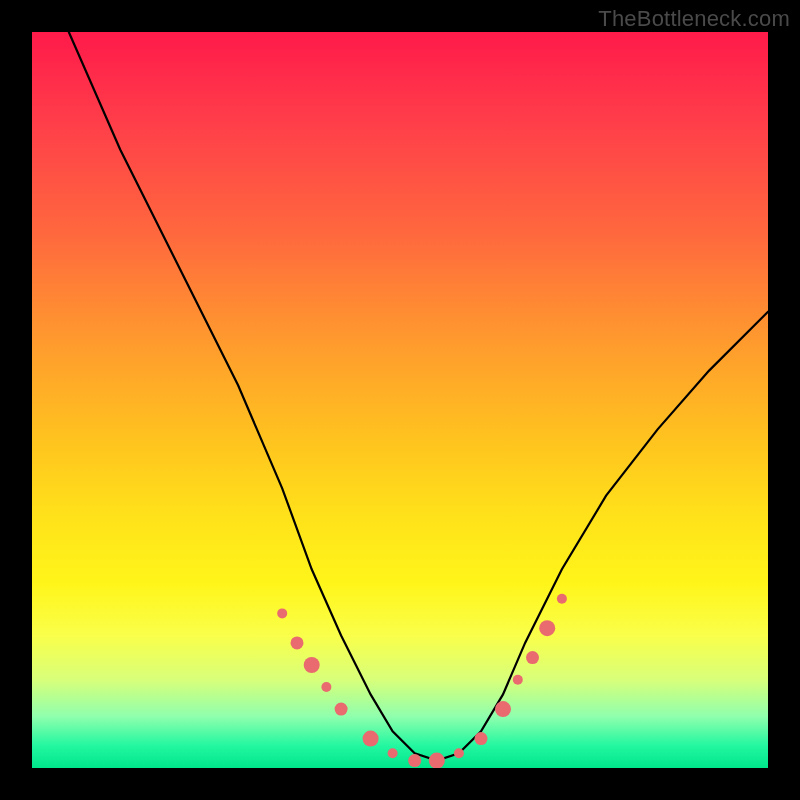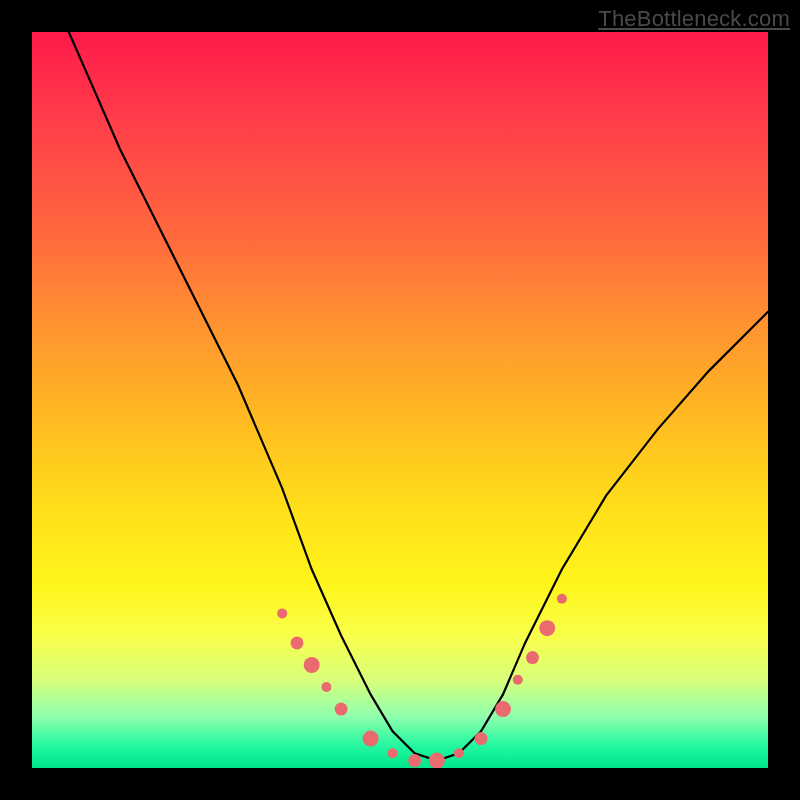--- a/index.html
+++ b/index.html
@@ -41,21 +41,20 @@
     );
   }
   .watermark {
     position: absolute;
     top: 6px;
     right: 10px;
     color: #4a4a4a;
     font-size: 22px;
     font-weight: 500;
     letter-spacing: 0.2px;
-    text-decoration: underline;
   }
   svg.curve {
     position: absolute;
     top: 0;
     left: 0;
     width: 736px;
     height: 736px;
   }
 </style>
 </head>

